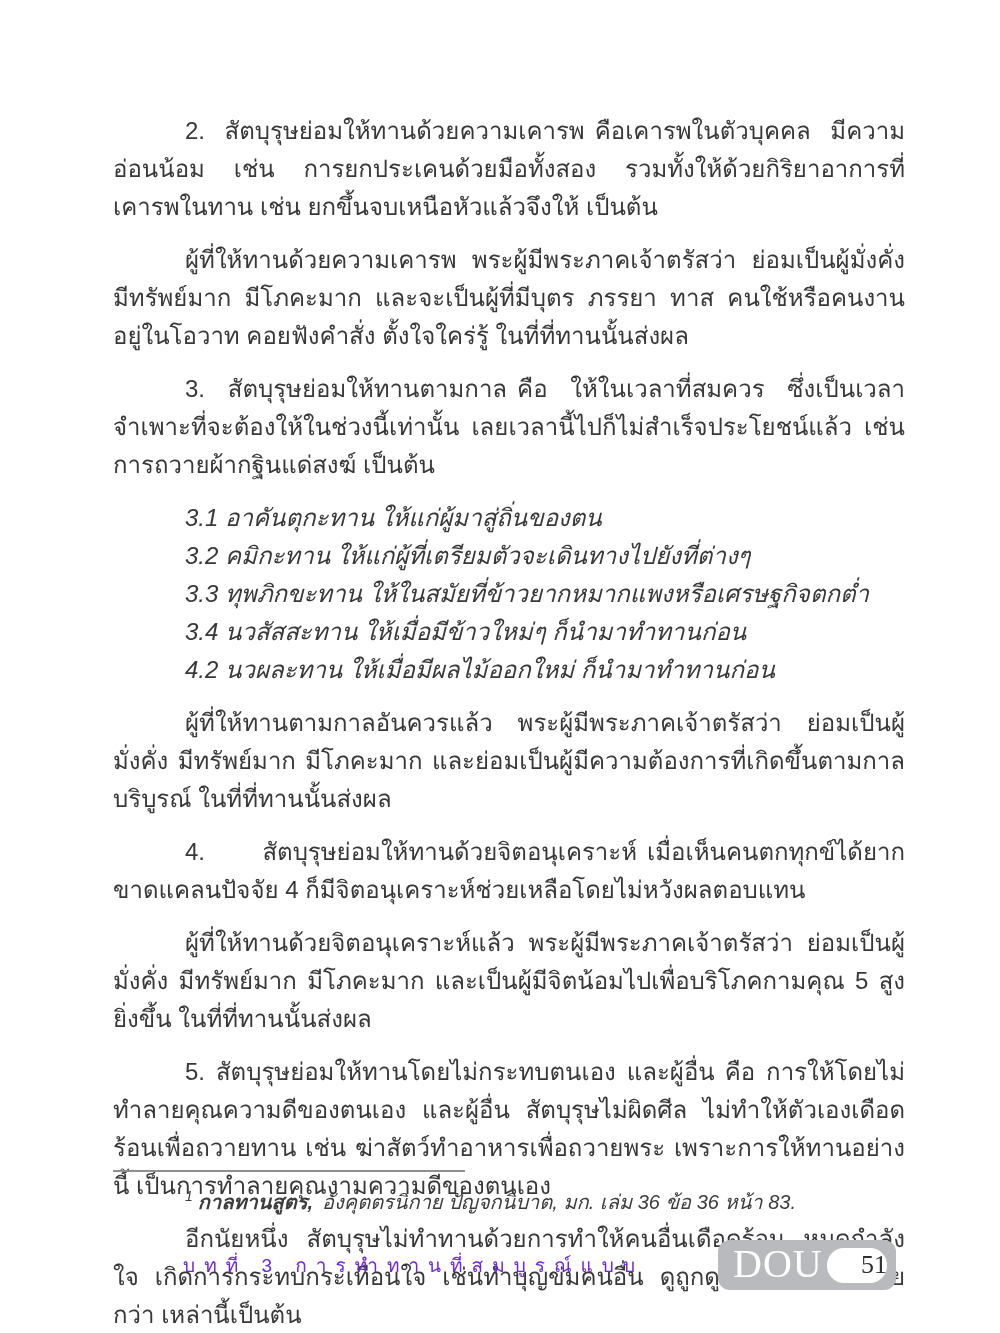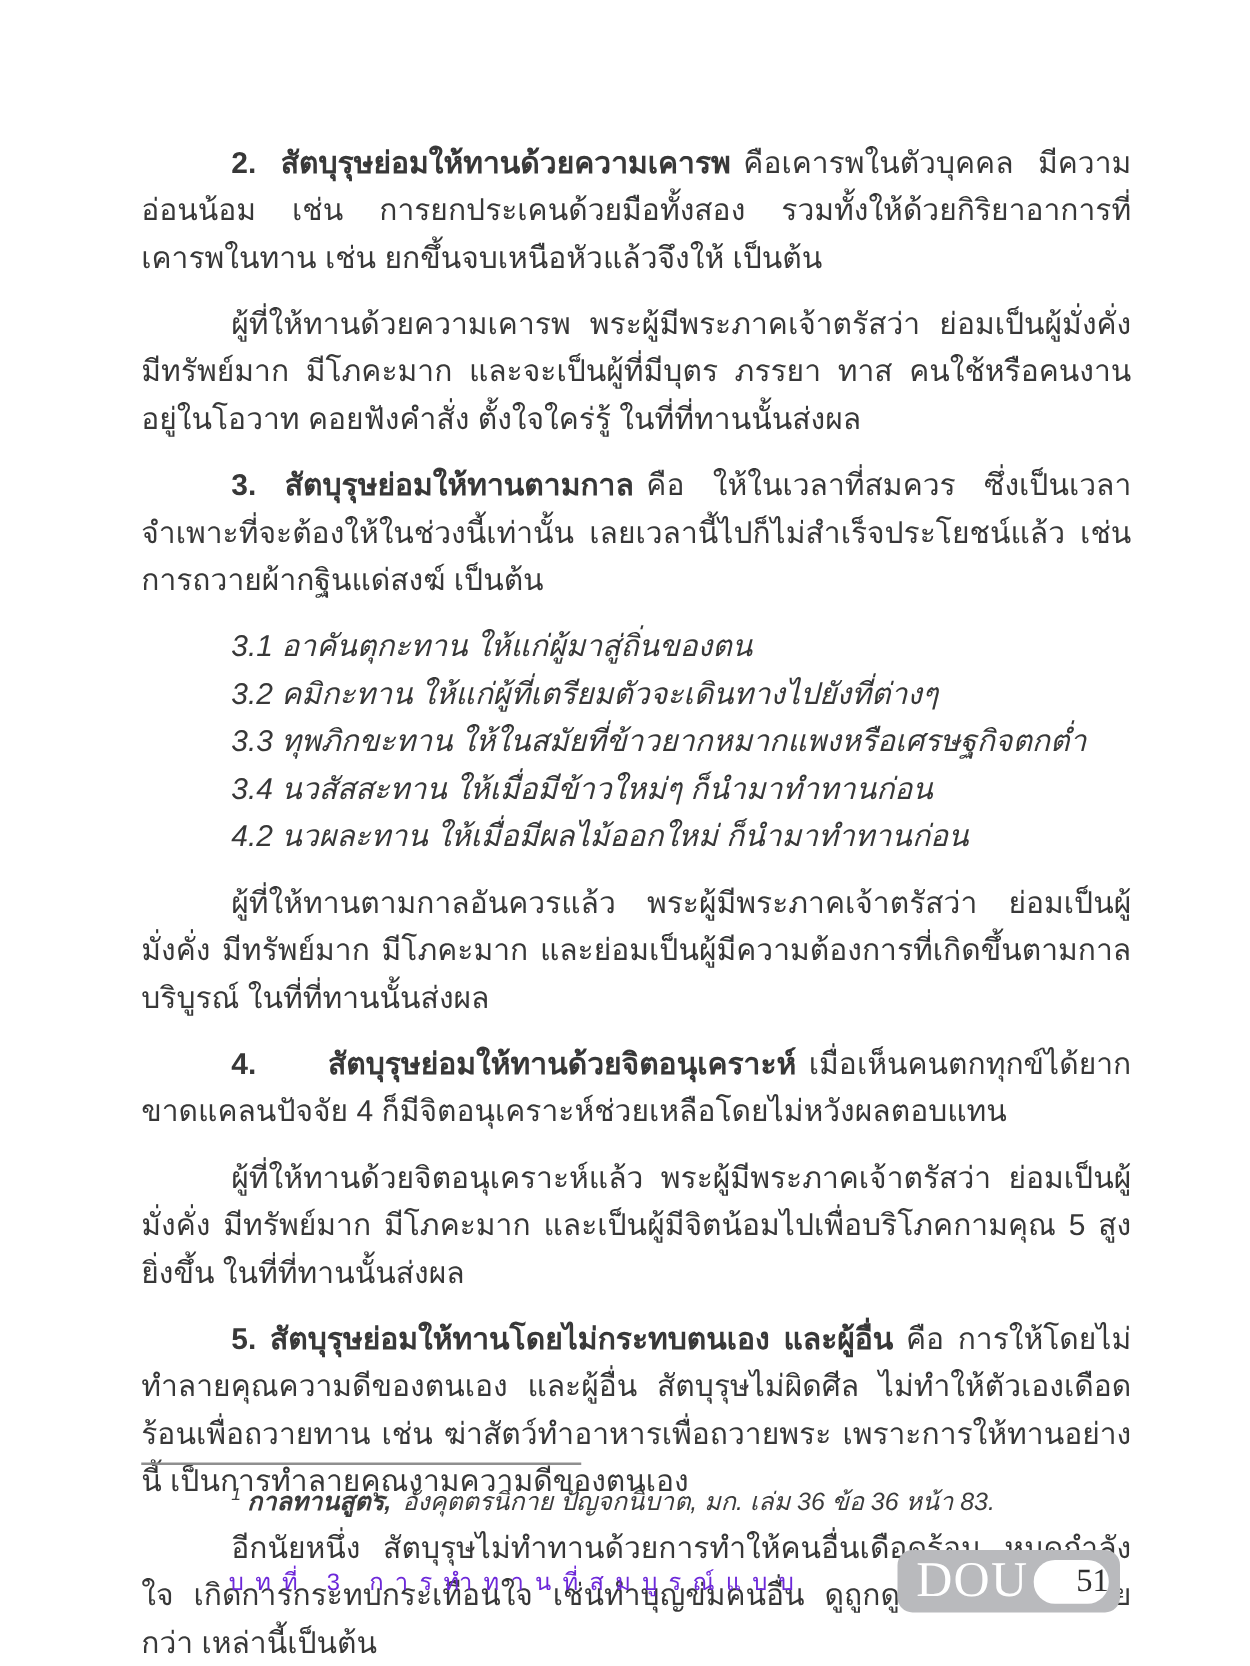--- a/index.html
+++ b/index.html
@@ -25,21 +25,21 @@
     color: #383838;
     font-size: 24px;
     line-height: 38px;
     text-align: justify;
   }
   .para {
     margin: 0 0 15px 0;
     text-indent: 72px;
   }
   .lead {
-    font-weight: bold;
+    font-weight: normal;
     margin-right: 10px;
   }
   .sutta-title {
     font-weight: bold;
     margin-left: 8px;
   }
   .after-sup {
     margin-left: 8px;
   }
   sup.fn-marker {

